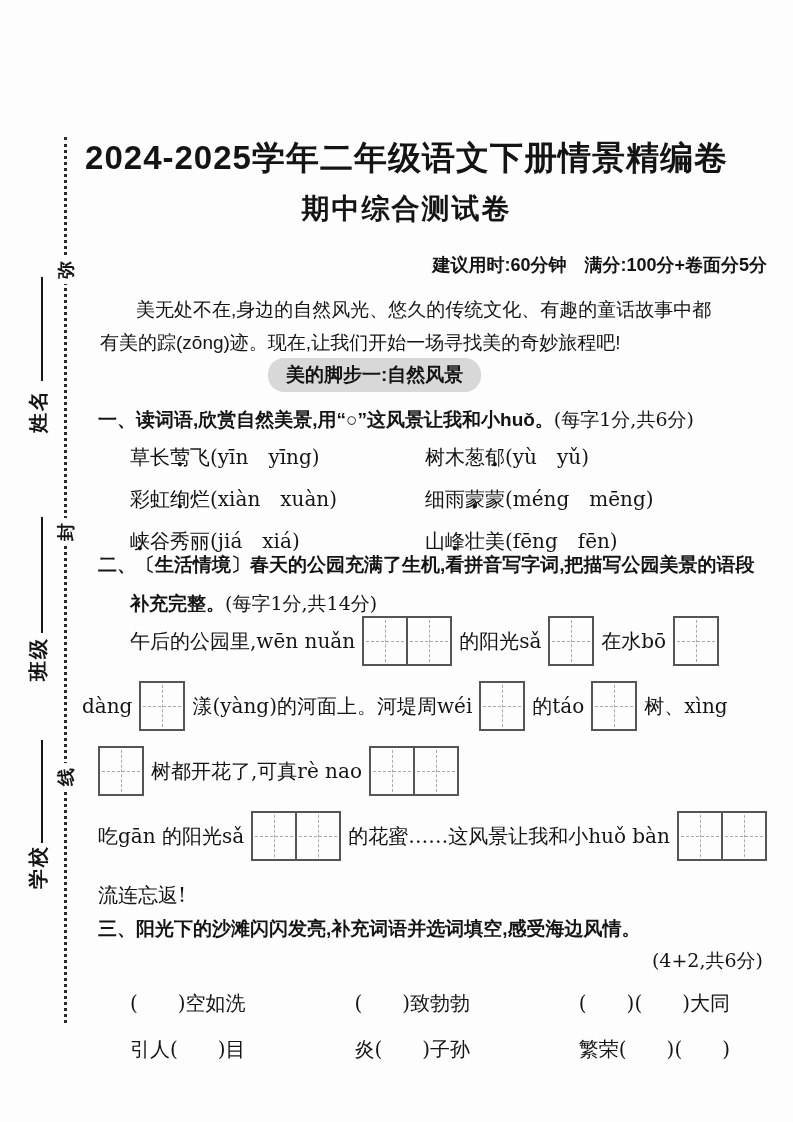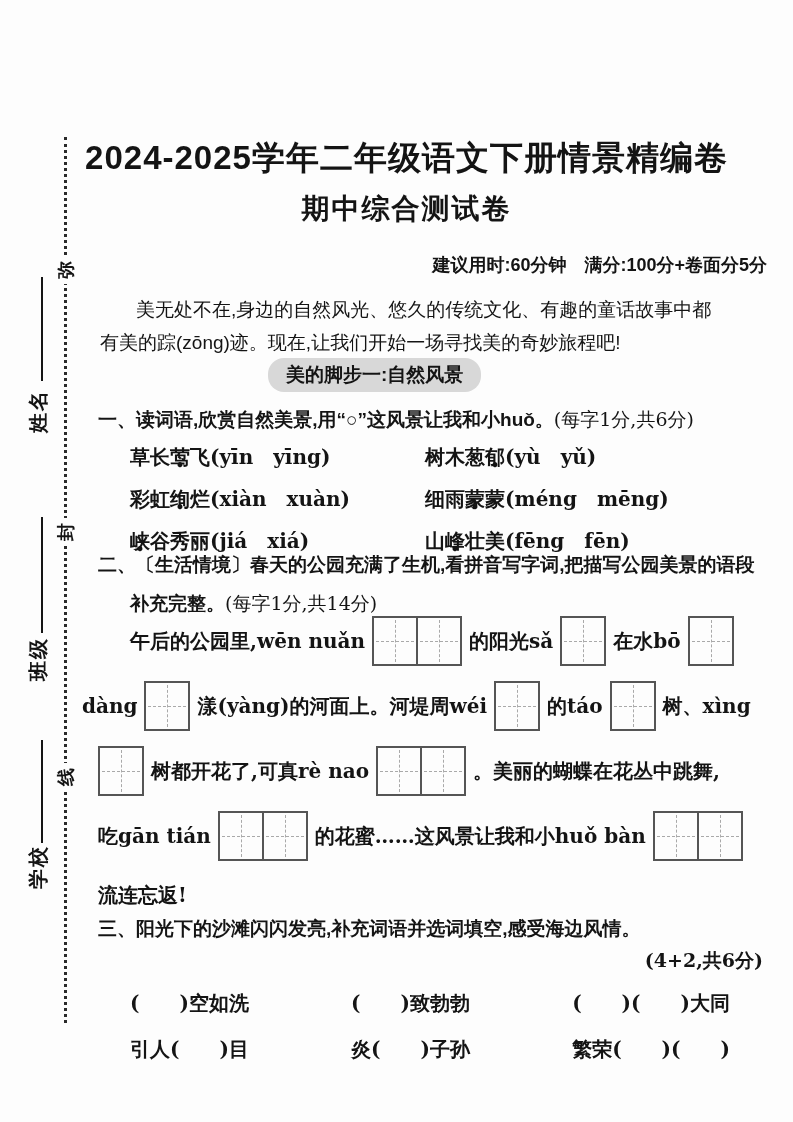--- a/index.html
+++ b/index.html
@@ -1,18 +1,18 @@
 <!DOCTYPE html>
 <html><head>
 <meta charset="utf-8">
 <style>
   html,body{margin:0;padding:0;background:#ffffff;}
   .page{position:relative;width:793px;height:1122px;background:#fdfdfd;color:#141414;
         font-family:"Liberation Sans",sans-serif;overflow:hidden;}
-  .kai{font-family:"DejaVu Serif",serif;font-weight:700;}
+  .kai{font-family:"DejaVu Serif",serif;font-weight:400;}
 
   
   .title1{position:absolute;top:136px;left:40px;right:20px;text-align:center;
           font-size:33px;font-weight:800;letter-spacing:1px;}
   .title2{position:absolute;top:190px;left:40px;right:20px;text-align:center;
           font-size:28px;font-weight:800;letter-spacing:2px;}
   .meta{position:absolute;top:253px;right:26px;font-size:18px;font-weight:700;}
 
   
   .intro1{position:absolute;top:297px;left:136px;font-size:19px;}
@@ -124,25 +124,24 @@
 
   <div class="row kai" style="top:746px;left:98px;">
     <span class="wbox" style="margin-left:0;">
         <span class="cell"></span>
       </span>
     <span>树都开花了,可真rè nao</span>
     <span class="wbox">
         <span class="cell"></span>
         <span class="cell"></span>
       </span>
-    <span>。美丽的蝴蝶在花丛中跳舞,</span>
   </div>
 
   <div class="row kai" style="top:811px;left:98px;">
-    <span>吃gān tián</span>
+    <span>吃gān 的阳光sǎ</span>
     <span class="wbox">
         <span class="cell"></span>
         <span class="cell"></span>
       </span>
     <span>的花蜜……这风景让我和小huǒ bàn</span>
     <span class="wbox">
         <span class="cell"></span>
         <span class="cell"></span>
       </span>
   </div>

